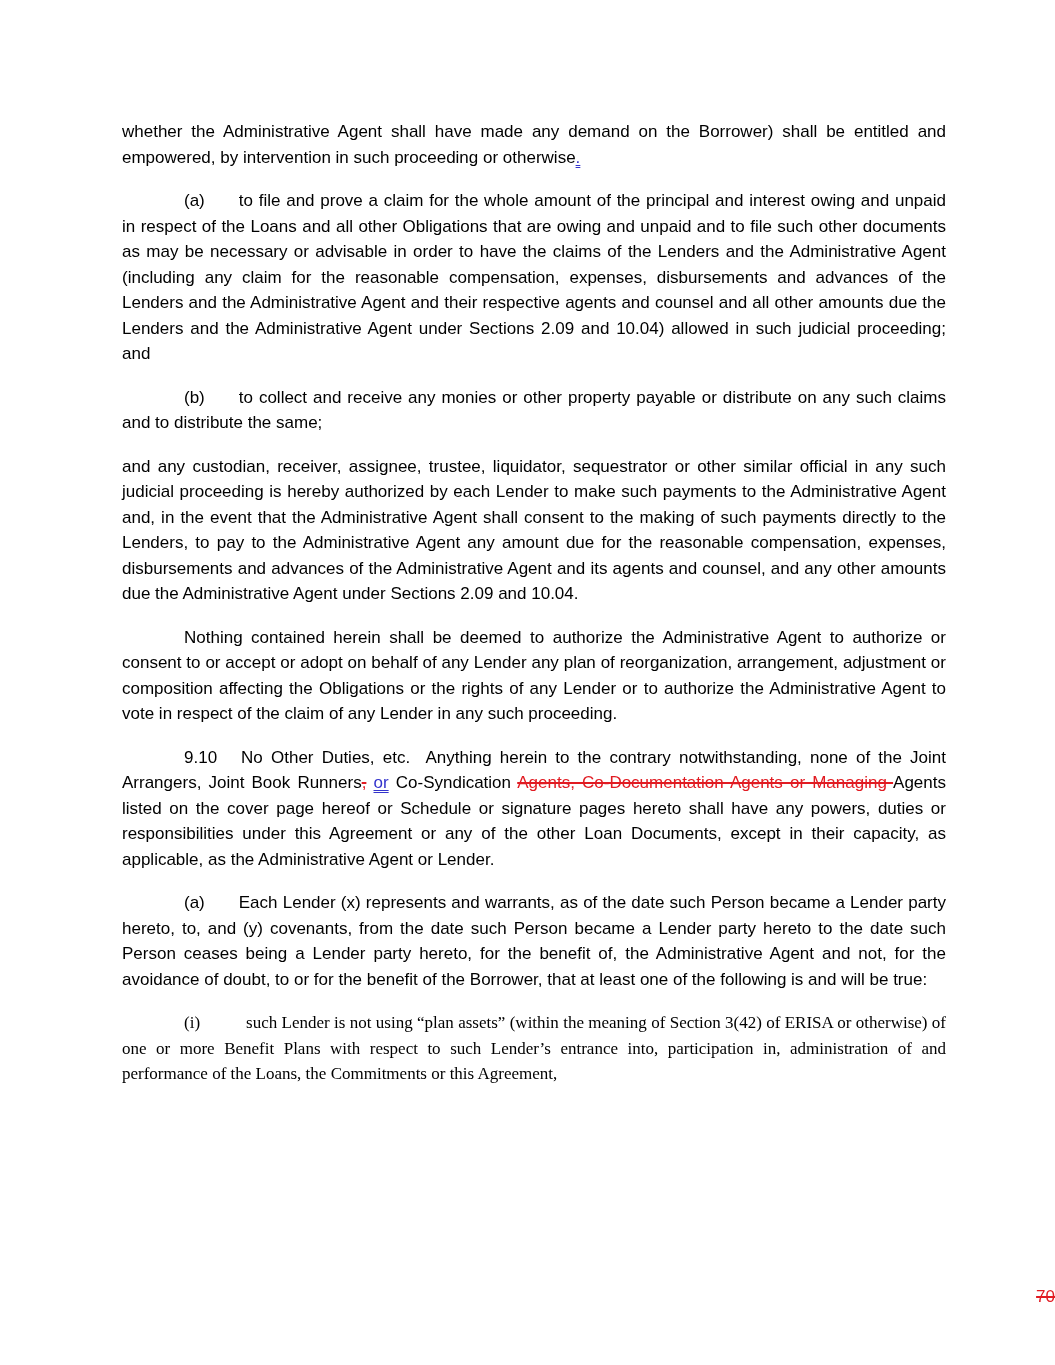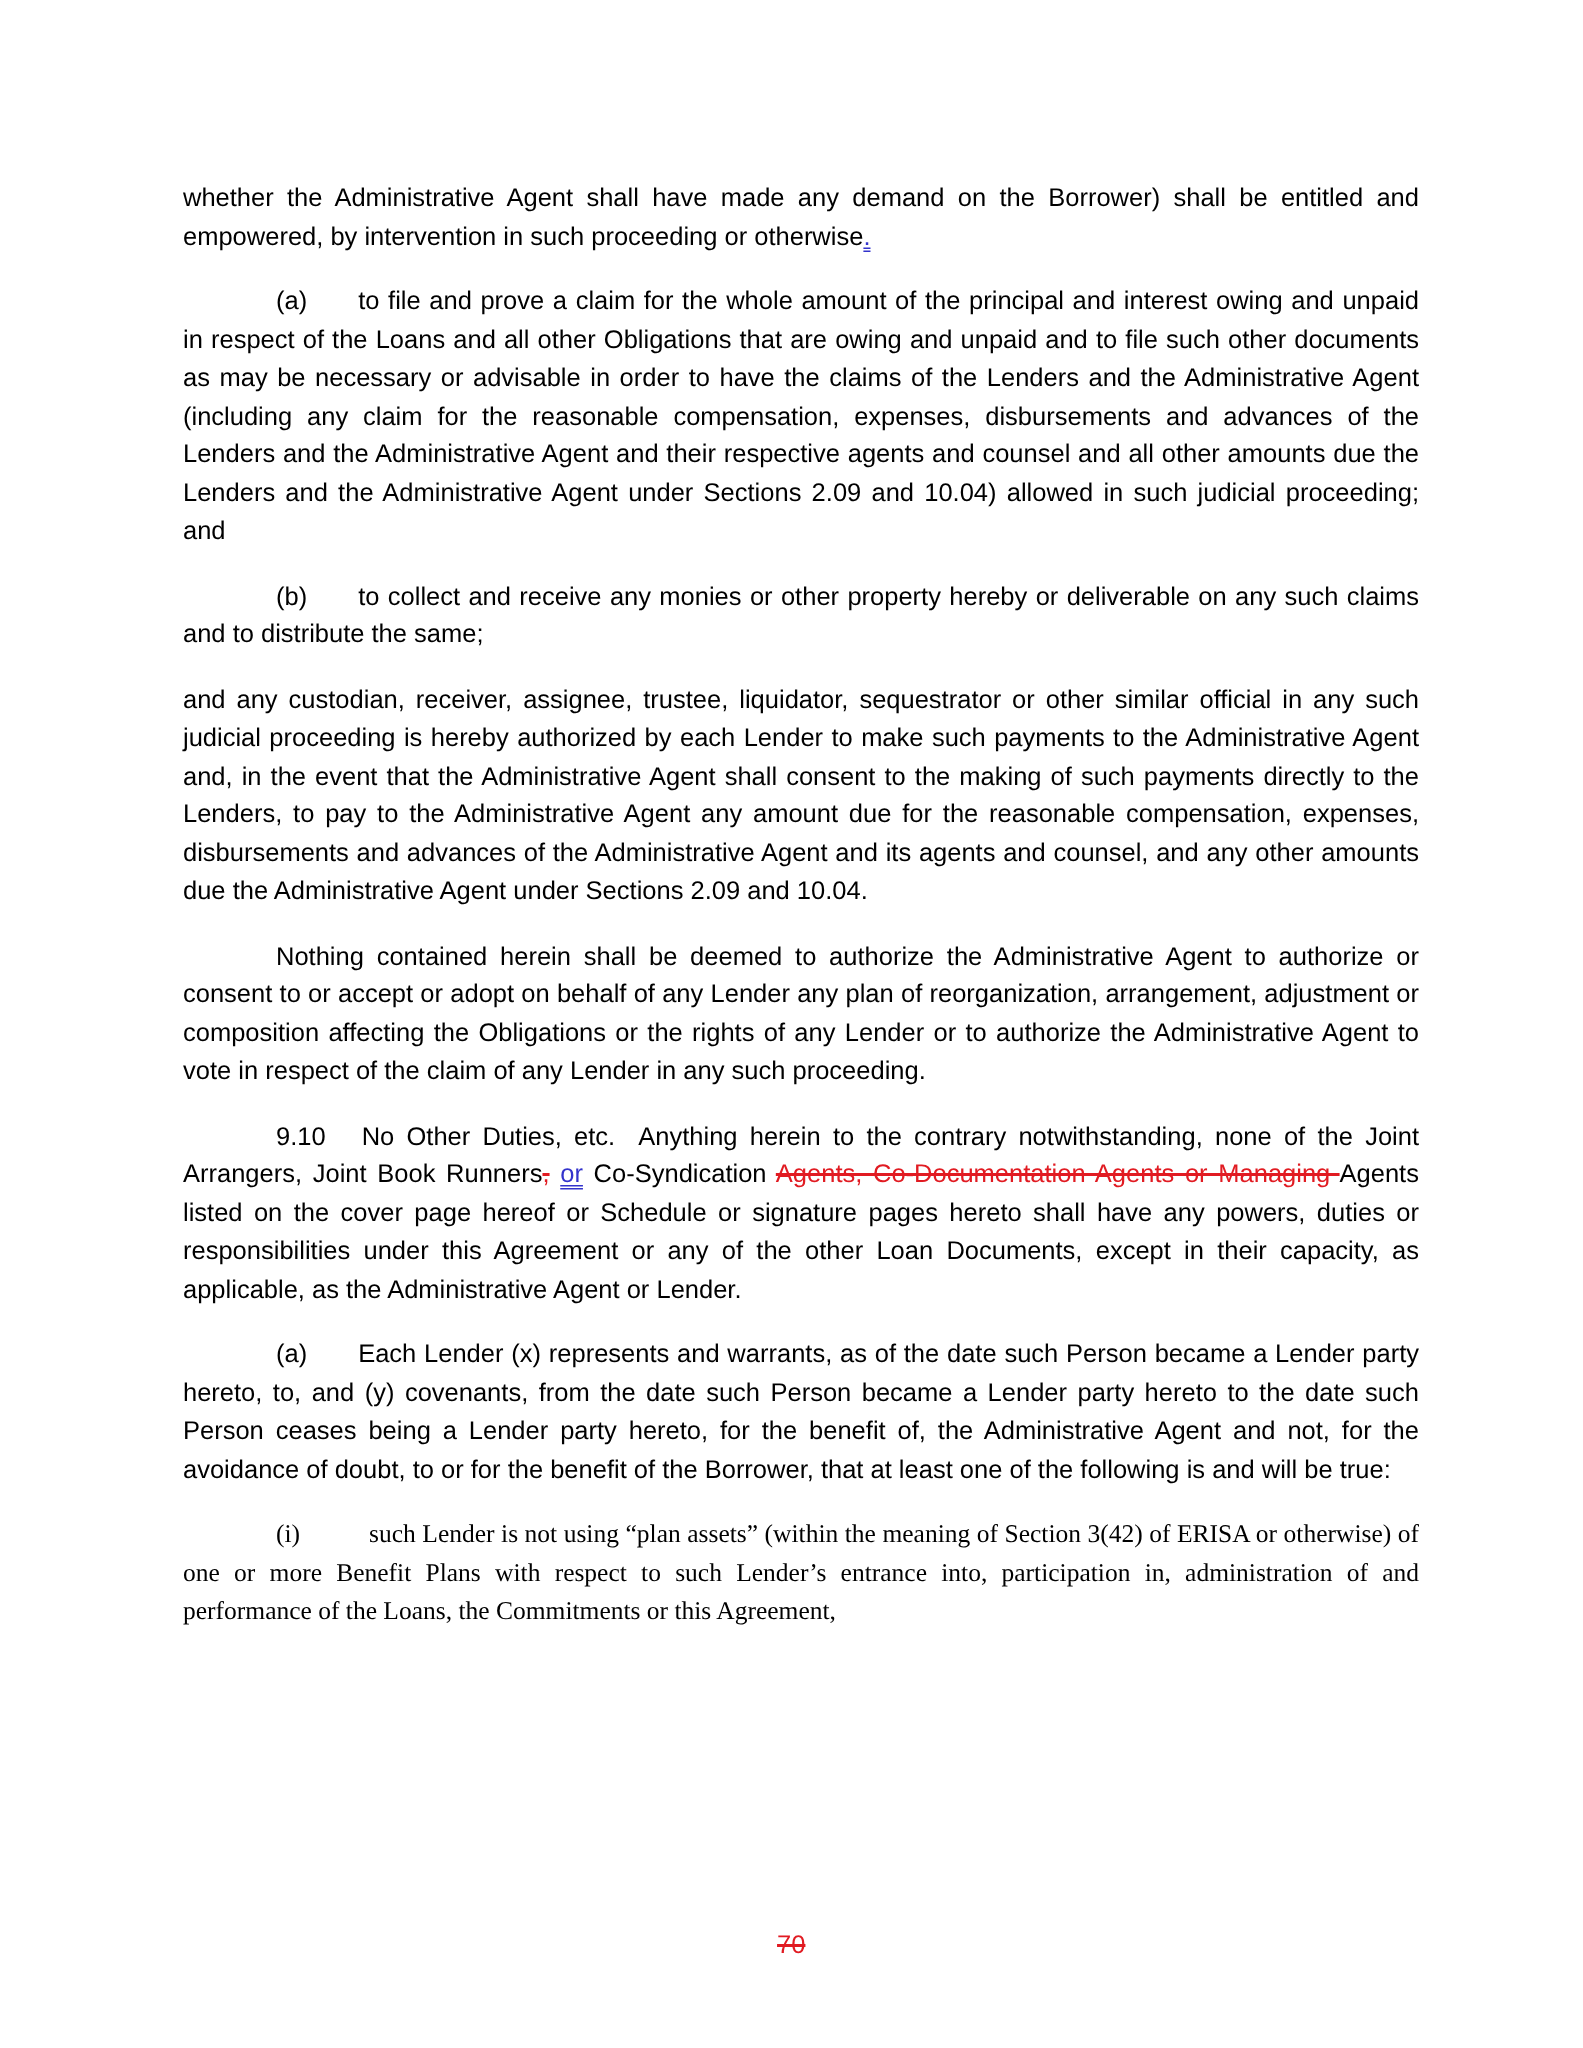--- a/index.html
+++ b/index.html
@@ -45,37 +45,37 @@
   }
   .tab { display: inline-block; }
   .tab-sm { width: 24px; }
   .tab-md { width: 34px; }
   .tab-lg { width: 46px; }
   .pgnum-wrap {
     position: absolute;
     left: 0;
     right: 0;
     bottom: 56px;
-    text-align: center;
+    text-align: right;
     text-indent: 0;
   }
   .pgnum {
     color: var(--del-color, #e11b22);
     text-decoration: line-through;
     text-decoration-thickness: 1.5px;
   }
 </style>
 </head>
 <body>
 
 <div class="page">
   <div class="doc-body" id="doc-body">
       <p><span>whether the Administrative Agent shall have made any demand on the Borrower) shall be entitled and empowered, by intervention in such proceeding or otherwise</span><span class="ins">.</span></p>
       <p class="l1 ind"><span>(a)</span><span class="tab tab-md"></span><span>to file and prove a claim for the whole amount of the principal and interest owing and unpaid in respect of the Loans and all other Obligations that are owing and unpaid and to file such other documents as may be necessary or advisable in order to have the claims of the Lenders and the Administrative Agent (including any claim for the reasonable compensation, expenses, disbursements and advances of the Lenders and the Administrative Agent and their respective agents and counsel and all other amounts due the Lenders and the Administrative Agent under </span><span class="u">Sections</span><span> </span><span class="u">2.09</span><span> and </span><span class="u">10.04</span><span>) allowed in such judicial proceeding; and</span></p>
-      <p class="l1 ind"><span>(b)</span><span class="tab tab-md"></span><span>to collect and receive any monies or other property hereby or deliverable on any such claims and to distribute the same;</span></p>
+      <p class="l1 ind"><span>(b)</span><span class="tab tab-md"></span><span>to collect and receive any monies or other property payable or distribute on any such claims and to distribute the same;</span></p>
       <p><span>and any custodian, receiver, assignee, trustee, liquidator, sequestrator or other similar official in any such judicial proceeding is hereby authorized by each Lender to make such payments to the Administrative Agent and, in the event that the Administrative Agent shall consent to the making of such payments directly to the Lenders, to pay to the Administrative Agent any amount due for the reasonable compensation, expenses, disbursements and advances of the Administrative Agent and its agents and counsel, and any other amounts due the Administrative Agent under </span><span class="u">Sections 2.09</span><span> and </span><span class="u">10.04</span><span>.</span></p>
       <p class="ind"><span>Nothing contained herein shall be deemed to authorize the Administrative Agent to authorize or consent to or accept or adopt on behalf of any Lender any plan of reorganization, arrangement, adjustment or composition affecting the Obligations or the rights of any Lender or to authorize the Administrative Agent to vote in respect of the claim of any Lender in any such proceeding.</span></p>
       <p class="ind"><span>9.10</span><span class="tab tab-sm"></span><span>No Other Duties, etc.&nbsp; Anything herein to the contrary notwithstanding, none of the Joint Arrangers, Joint Book Runners</span><span class="del">,</span><span> </span><span class="ins">or</span><span> Co-Syndication </span><span class="del">Agents, Co-Documentation Agents or Managing </span><span>Agents listed on the cover page hereof or Schedule or signature pages hereto shall have any powers, duties or responsibilities under this Agreement or any of the other Loan Documents, except in their capacity, as applicable, as the Administrative Agent or Lender.</span></p>
       <p class="l1 ind"><span>(a)</span><span class="tab tab-md"></span><span>Each Lender (x) represents and warrants, as of the date such Person became a Lender party hereto, to, and (y) covenants, from the date such Person became a Lender party hereto to the date such Person ceases being a Lender party hereto, for the benefit of, the Administrative Agent and not, for the avoidance of doubt, to or for the benefit of the Borrower, that at least one of the following is and will be true:</span></p>
       <p class="l2 ind"><span>(i)</span><span class="tab tab-lg"></span><span>such Lender is not using “plan assets” (within the meaning of Section 3(42) of ERISA or otherwise) of one or more Benefit Plans with respect to such Lender’s entrance into, participation in, administration of and performance of the Loans, the Commitments or this Agreement,</span></p>
     </div>
   <div class="pgnum-wrap">
     <span class="pgnum">70</span>
   </div>
 </div>

